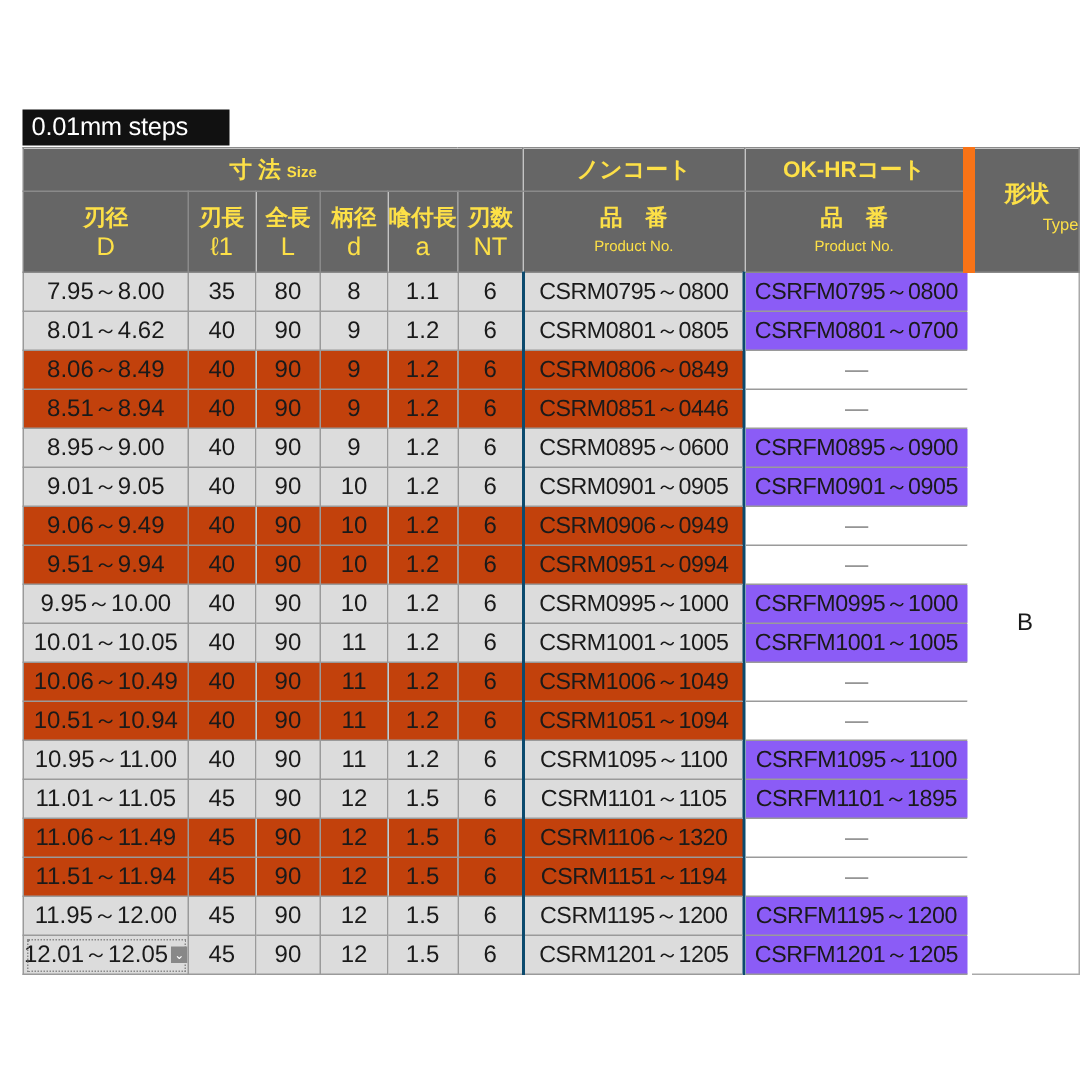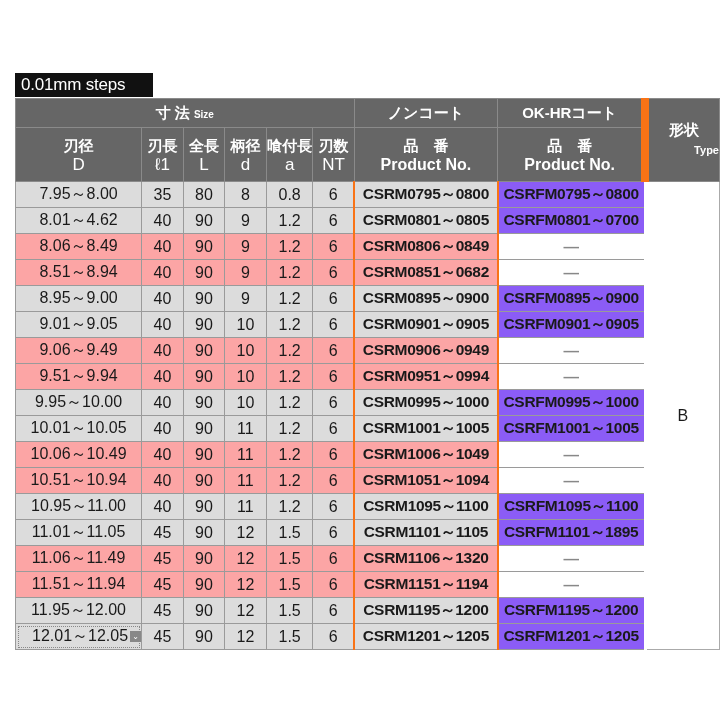--- a/index.html
+++ b/index.html
@@ -1,37 +1,37 @@
 <!DOCTYPE html>
 <html><head>
 <meta charset="utf-8">
 <style>
   html, body { margin:0; padding:0; background:#ffffff; }
   body { width:720px; height:720px; position:relative; overflow:hidden; font-family:"Liberation Sans", "DejaVu Sans", sans-serif; color:#1a1a1a; }
   .steps { position:absolute; left:15px; top:73px; width:138px; height:24px; background:#111; color:#fff; font-size:17px; line-height:24px; padding-left:6px; box-sizing:border-box; letter-spacing:-0.2px; }
   table { position:absolute; left:15px; top:98px; border-collapse:collapse; table-layout:fixed; }
   td, th { padding:0; text-align:center; vertical-align:middle; overflow:hidden; white-space:nowrap; }
-  th { background:#666666; color:#ffffff; font-weight:bold; border:1px solid #8a8a8a; }
+  th { background:#666666; color:#fde047; font-weight:bold; border:1px solid #8a8a8a; }
   .h1 th { height:28px; font-size:15px; }
   .h1 th.size small { font-size:10px; font-weight:bold; margin-left:4px; }
   .h2 th { height:53px; font-size:15px; line-height:19px; }
   .h2 th .en { font-size:17px; font-weight:normal; }
-  .h2 th .pn { font-size:16px; font-weight:bold; }
+  .h2 th .pn { font-size:10px; font-weight:normal; }
   th.type { background:#666; border-left:8px solid #f97316; font-size:15px; line-height:20px; }
-  th.type .en { font-size:11px; font-weight:bold;padding-left:45px; }
+  th.type .en { font-size:11px; font-weight:normal;padding-left:45px; }
   td { height:25px; border:1px solid #9a9a9a; font-size:16px; }
   td.prod { font-size:15.5px; letter-spacing:-0.3px; }
   tr.g td.c { background:#dcdcdc; }
-  tr.w td.c { background:#fca5a5;text-align:center; }
+  tr.w td.c { background:#c2410c;text-align:center; }
   td.g2 { background:#8b5cf6; }
   td.w2 { background:#ffffff; color:#888; }
-  td.sep { border-left:2px solid #f97316;font-weight:bold; }
+  td.sep { border-left:2px solid #0c4a6e; }
   td.type { background:#fff; border-left:3px solid #fff; border-right:1px solid #aaa; border-bottom:1px solid #aaa; font-size:16px; }
   .dd { display:inline-block; width:11px; height:11px; background:#888; color:#fff; font-size:8px; line-height:11px; vertical-align:middle; margin-left:2px; }
-  .sel { outline:1px dotted #888; outline-offset:-3px;padding-left:16px; }
+  .sel { outline:1px dotted #888; outline-offset:-3px; }
 </style>
 </head>
 <body>
 
 <div class="steps">0.01mm steps</div>
 
 <table>
   <colgroup>
     <col style="width:109px">
       <col style="width:47px">
@@ -87,21 +87,21 @@
           <div class="pn">Product No.</div>
         </th>
     </tr>
   </thead>
   <tbody id="tbody">
       <tr class="g">
         <td class="c"><span>7.95～8.00</span></td>
         <td class="c"><span>35</span></td>
         <td class="c"><span>80</span></td>
         <td class="c"><span>8</span></td>
-        <td class="c"><span>0.8</span></td>
+        <td class="c"><span>1.1</span></td>
         <td class="c"><span>6</span></td>
         <td class="c prod sep">CSRM0795～0800</td>
         <td class="prod sep g2">CSRFM0795～0800</td>
         <td class="type" rowspan="18">B</td>
       </tr>
       <tr class="g">
         <td class="c"><span>8.01～4.62</span></td>
         <td class="c"><span>40</span></td>
         <td class="c"><span>90</span></td>
         <td class="c"><span>9</span></td>
@@ -120,31 +120,31 @@
         <td class="c prod sep">CSRM0806～0849</td>
         <td class="prod sep w2">—</td>
       </tr>
       <tr class="w">
         <td class="c"><span>8.51～8.94</span></td>
         <td class="c"><span>40</span></td>
         <td class="c"><span>90</span></td>
         <td class="c"><span>9</span></td>
         <td class="c"><span>1.2</span></td>
         <td class="c"><span>6</span></td>
-        <td class="c prod sep">CSRM0851～0682</td>
+        <td class="c prod sep">CSRM0851～0446</td>
         <td class="prod sep w2">—</td>
       </tr>
       <tr class="g">
         <td class="c"><span>8.95～9.00</span></td>
         <td class="c"><span>40</span></td>
         <td class="c"><span>90</span></td>
         <td class="c"><span>9</span></td>
         <td class="c"><span>1.2</span></td>
         <td class="c"><span>6</span></td>
-        <td class="c prod sep">CSRM0895～0900</td>
+        <td class="c prod sep">CSRM0895～0600</td>
         <td class="prod sep g2">CSRFM0895～0900</td>
       </tr>
       <tr class="g">
         <td class="c"><span>9.01～9.05</span></td>
         <td class="c"><span>40</span></td>
         <td class="c"><span>90</span></td>
         <td class="c"><span>10</span></td>
         <td class="c"><span>1.2</span></td>
         <td class="c"><span>6</span></td>
         <td class="c prod sep">CSRM0901～0905</td>

